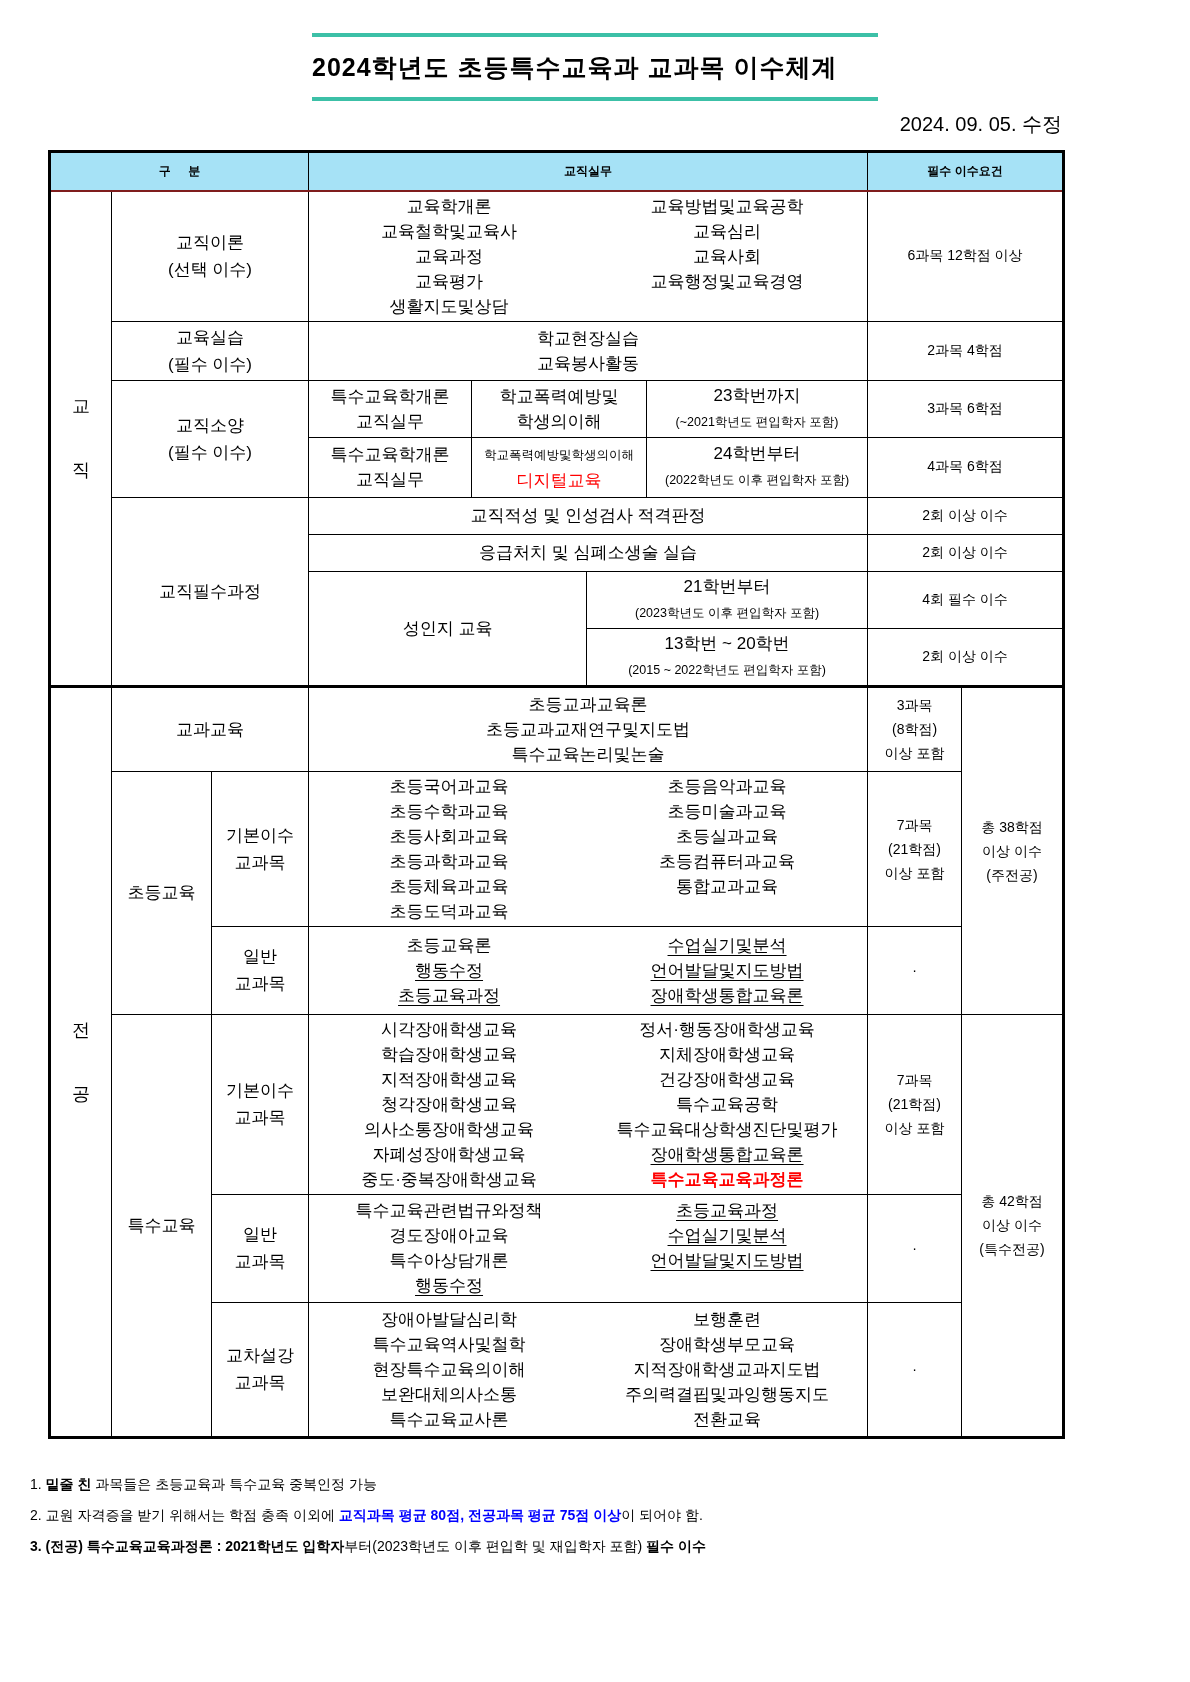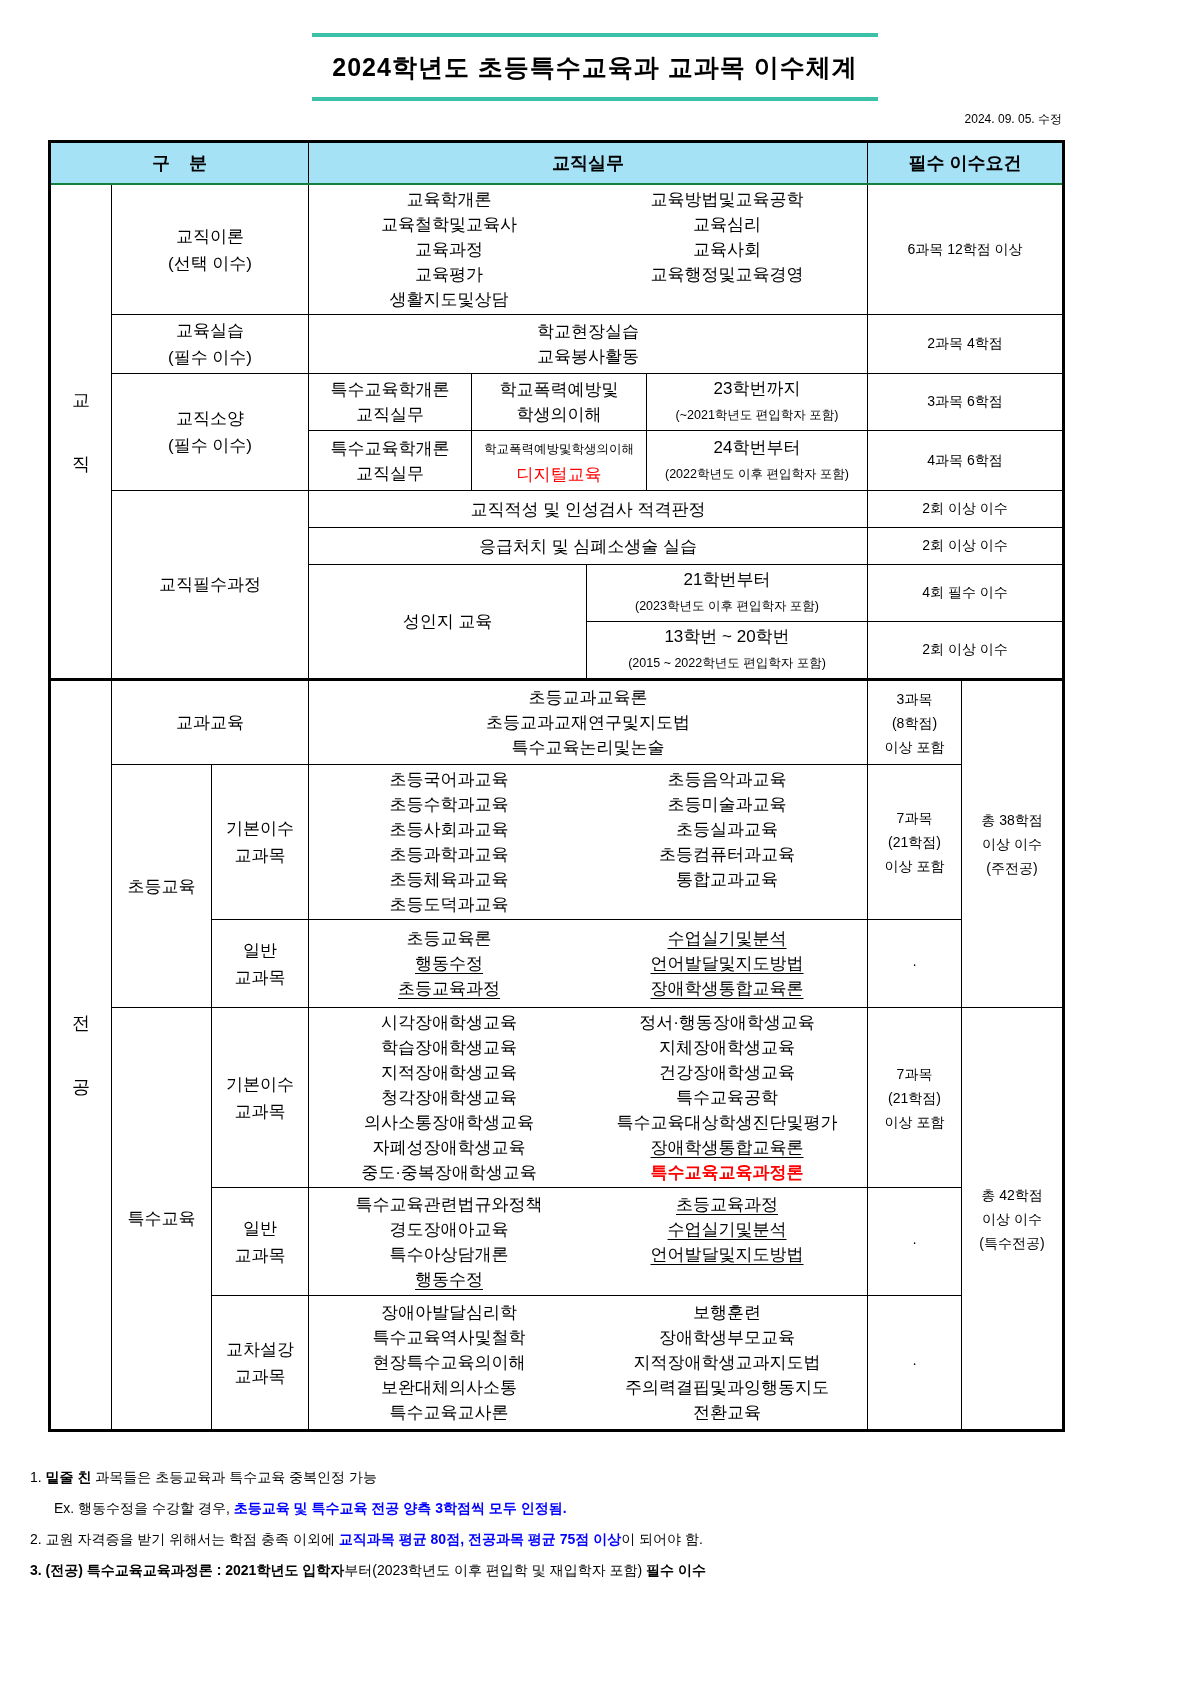--- a/index.html
+++ b/index.html
@@ -8,26 +8,26 @@
     --c-red:#FF0000;
     --c-blue:#0000FF;
   }
   *{box-sizing:border-box;}
   body{
     margin:0; width:1190px; height:1682px; background:#ffffff; color:#000;
     font-family:"Liberation Sans","DejaVu Sans",sans-serif;
   }
   .title-block{width:566px; margin:33px auto 0;}
   .bar{height:4px; background:var(--c-title-bar);}
-  .title{text-align:center; font-size:25px; font-weight:bold; padding:14px 0 13px; letter-spacing:1px;}
-  .date{width:1014px; margin:10px 128px 12px 48px; text-align:right; font-size:12px;}
+  .title{text-align:left; font-size:25px; font-weight:bold; padding:14px 0 13px; letter-spacing:1px;}
+  .date{width:1014px; margin:10px 128px 12px 48px; text-align:right; font-size:20px;}
 
   table{margin-left:48px; width:1014px; border-collapse:collapse; table-layout:fixed; border:3px solid #000;}
   th,td{border:1px solid #000; vertical-align:middle; text-align:center; font-size:17px; padding:2px 1px; overflow:hidden;}
-  thead th{background:var(--c-header-bg); font-size:18px; font-weight:bold; border-bottom:2px solid #15803d; padding:8px 0;}
+  thead th{background:var(--c-header-bg); font-size:12px; font-weight:bold; border-bottom:2px solid #7f1d1d; padding:8px 0;}
   tr.section td{border-top:3px solid #000;}
   .ws{word-spacing:14px;}
   .list div{line-height:25px;}
   .cat div{line-height:27px;}
   .vlabel{font-size:18px;}
   .vlabel div{line-height:18px;}
   .vlabel div + div{margin-top:46px;}
   .twocol{display:flex; width:100%;}
   .twocol .col{flex:1;}
   .req{font-size:14px;}
@@ -329,16 +329,15 @@
             </div>
         </div>
       </td>
       <td class="req">·</td>
     </tr>
   </tbody>
 </table>
 
 <div class="notes">
   <div class="note"><span>1. </span><span class="b">밑줄 친</span><span> 과목들은 초등교육과 특수교육 중복인정 가능</span></div>
-  <div class="note indent"><span>Ex. 행동수정을 수강할 경우, </span><span class="b blue">초등교육 및 특수교육 전공 양측 3학점씩 모두 인정됨.</span></div>
   <div class="note"><span>2. 교원 자격증을 받기 위해서는 학점 충족 이외에 </span><span class="b blue">교직과목 평균 80점, 전공과목 평균 75점 이상</span><span>이 되어야 함.</span></div>
   <div class="note"><span class="b">3. </span><span class="b">(전공) 특수교육교육과정론 : 2021학년도 입학자</span><span>부터(2023학년도 이후 편입학 및 재입학자 포함) </span><span class="b">필수 이수</span></div>
 </div>
 
 </body></html>

